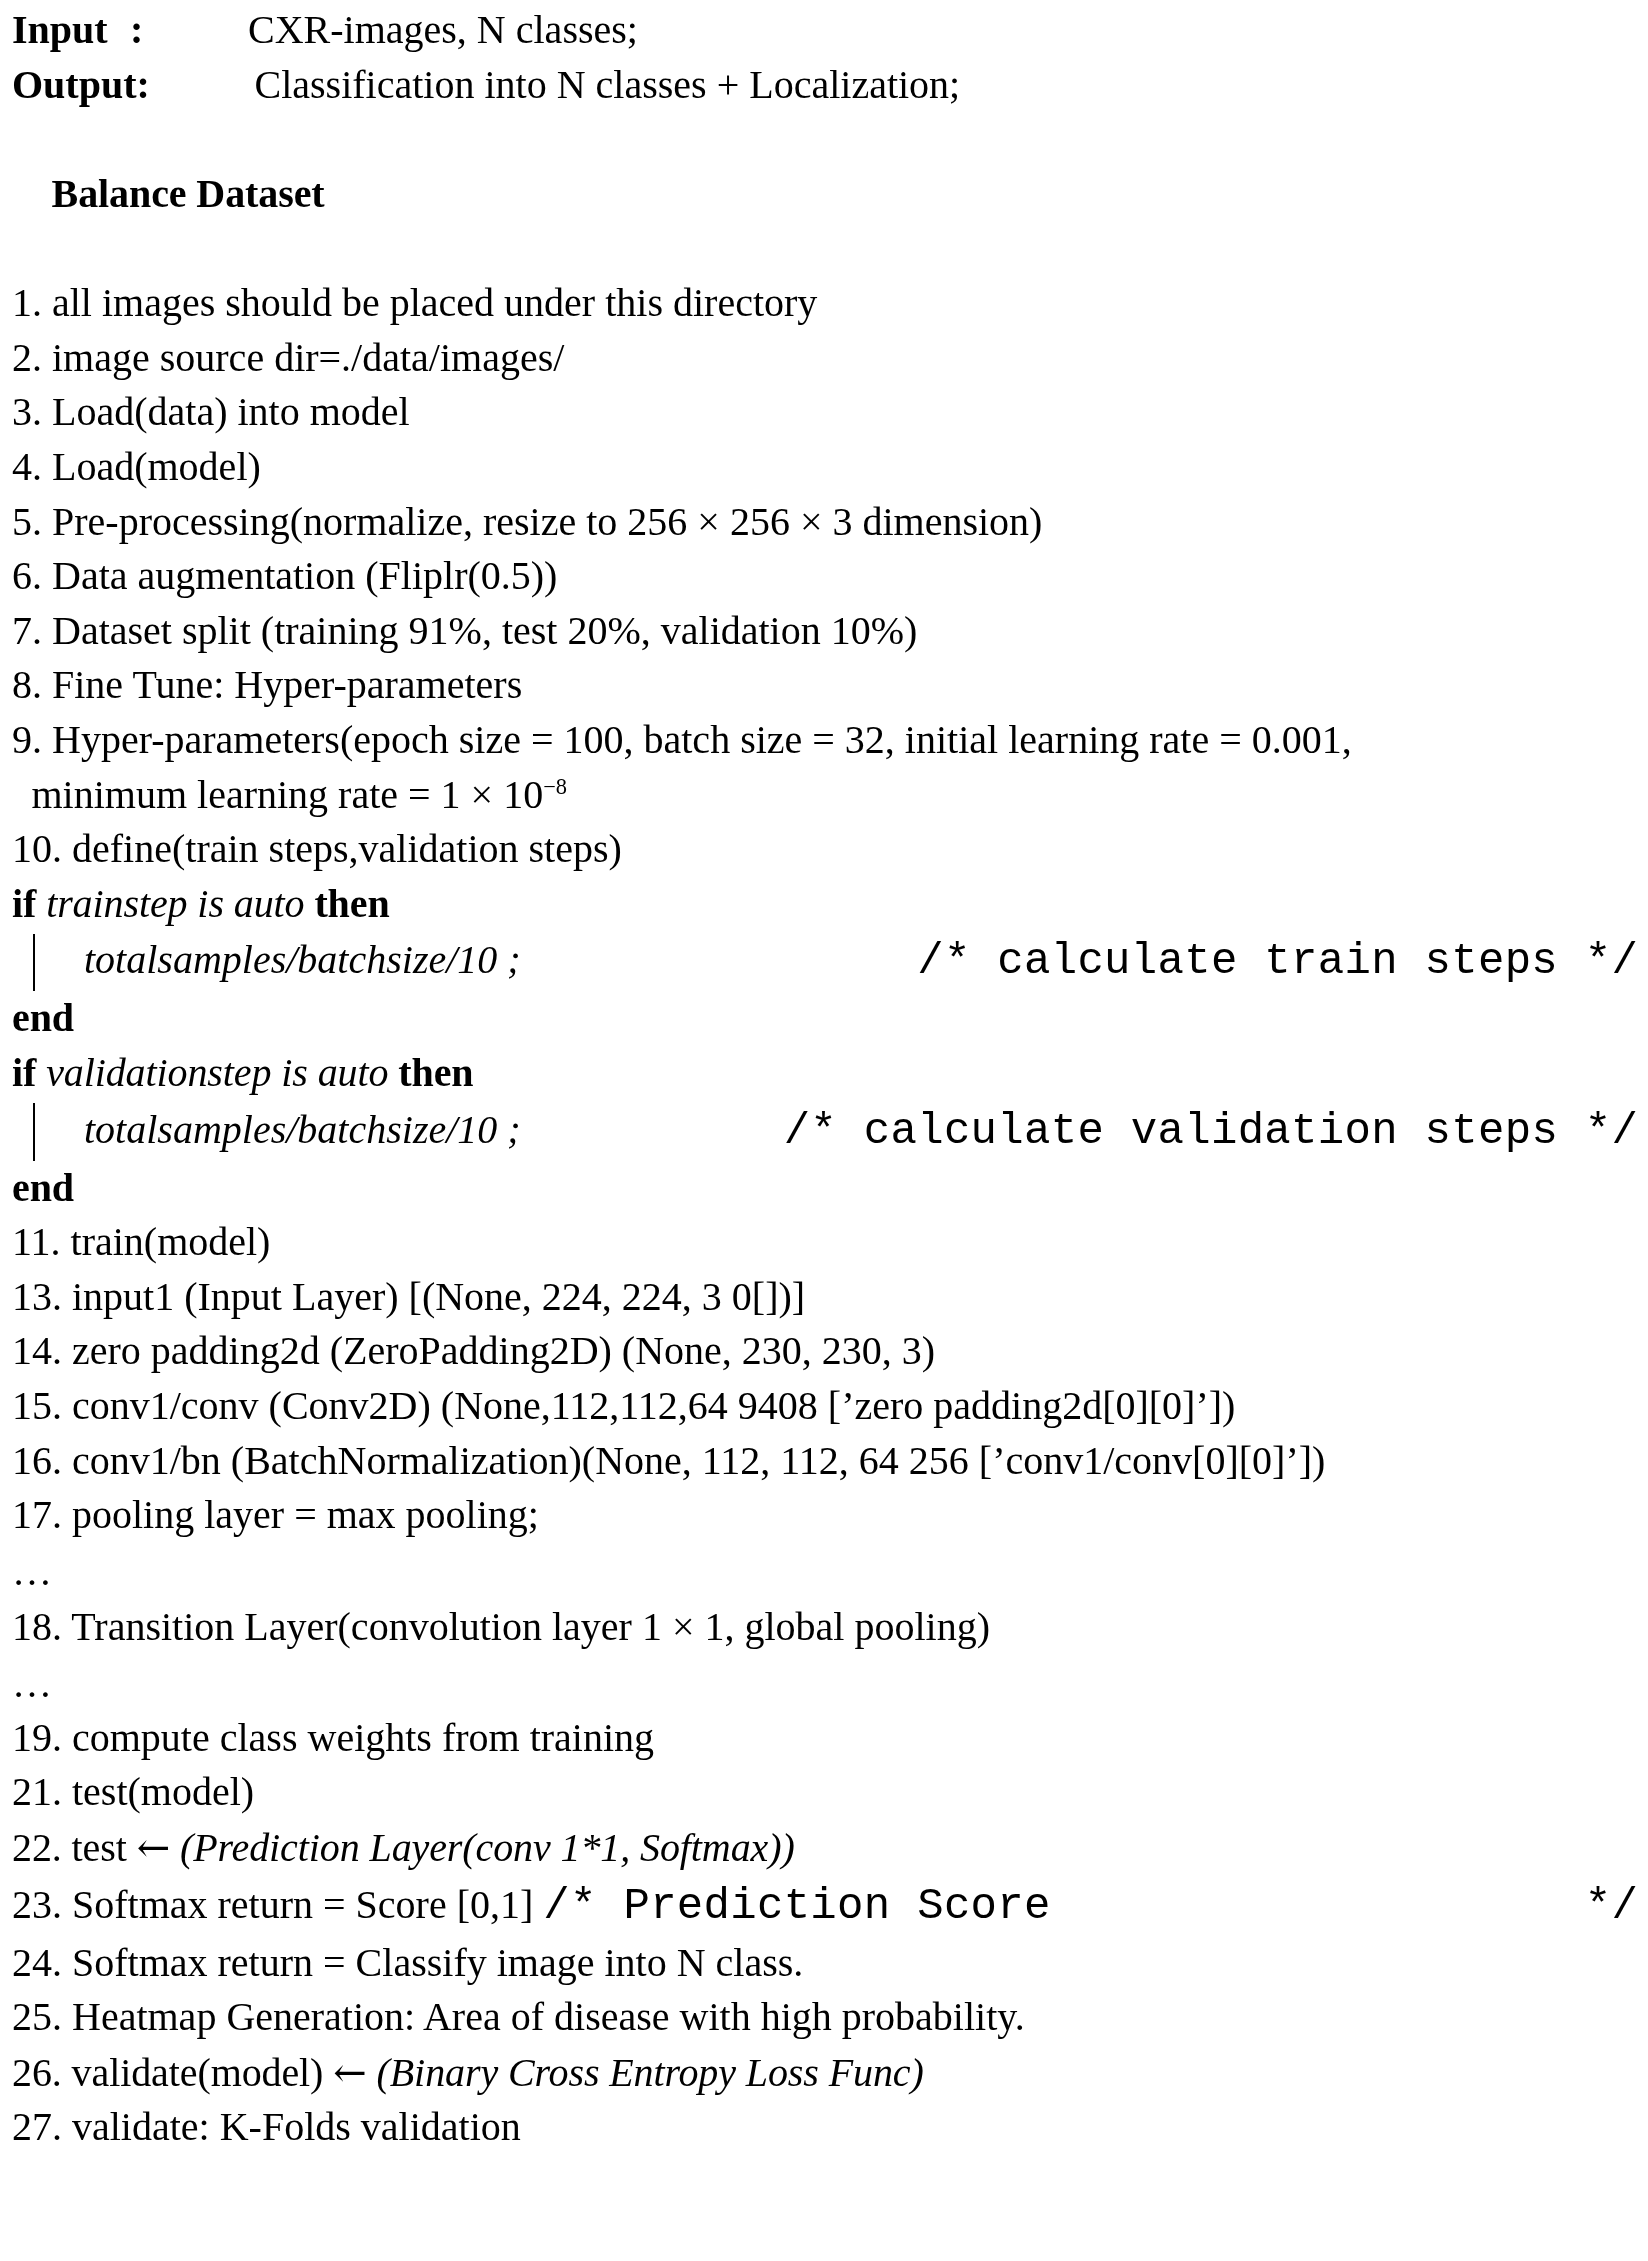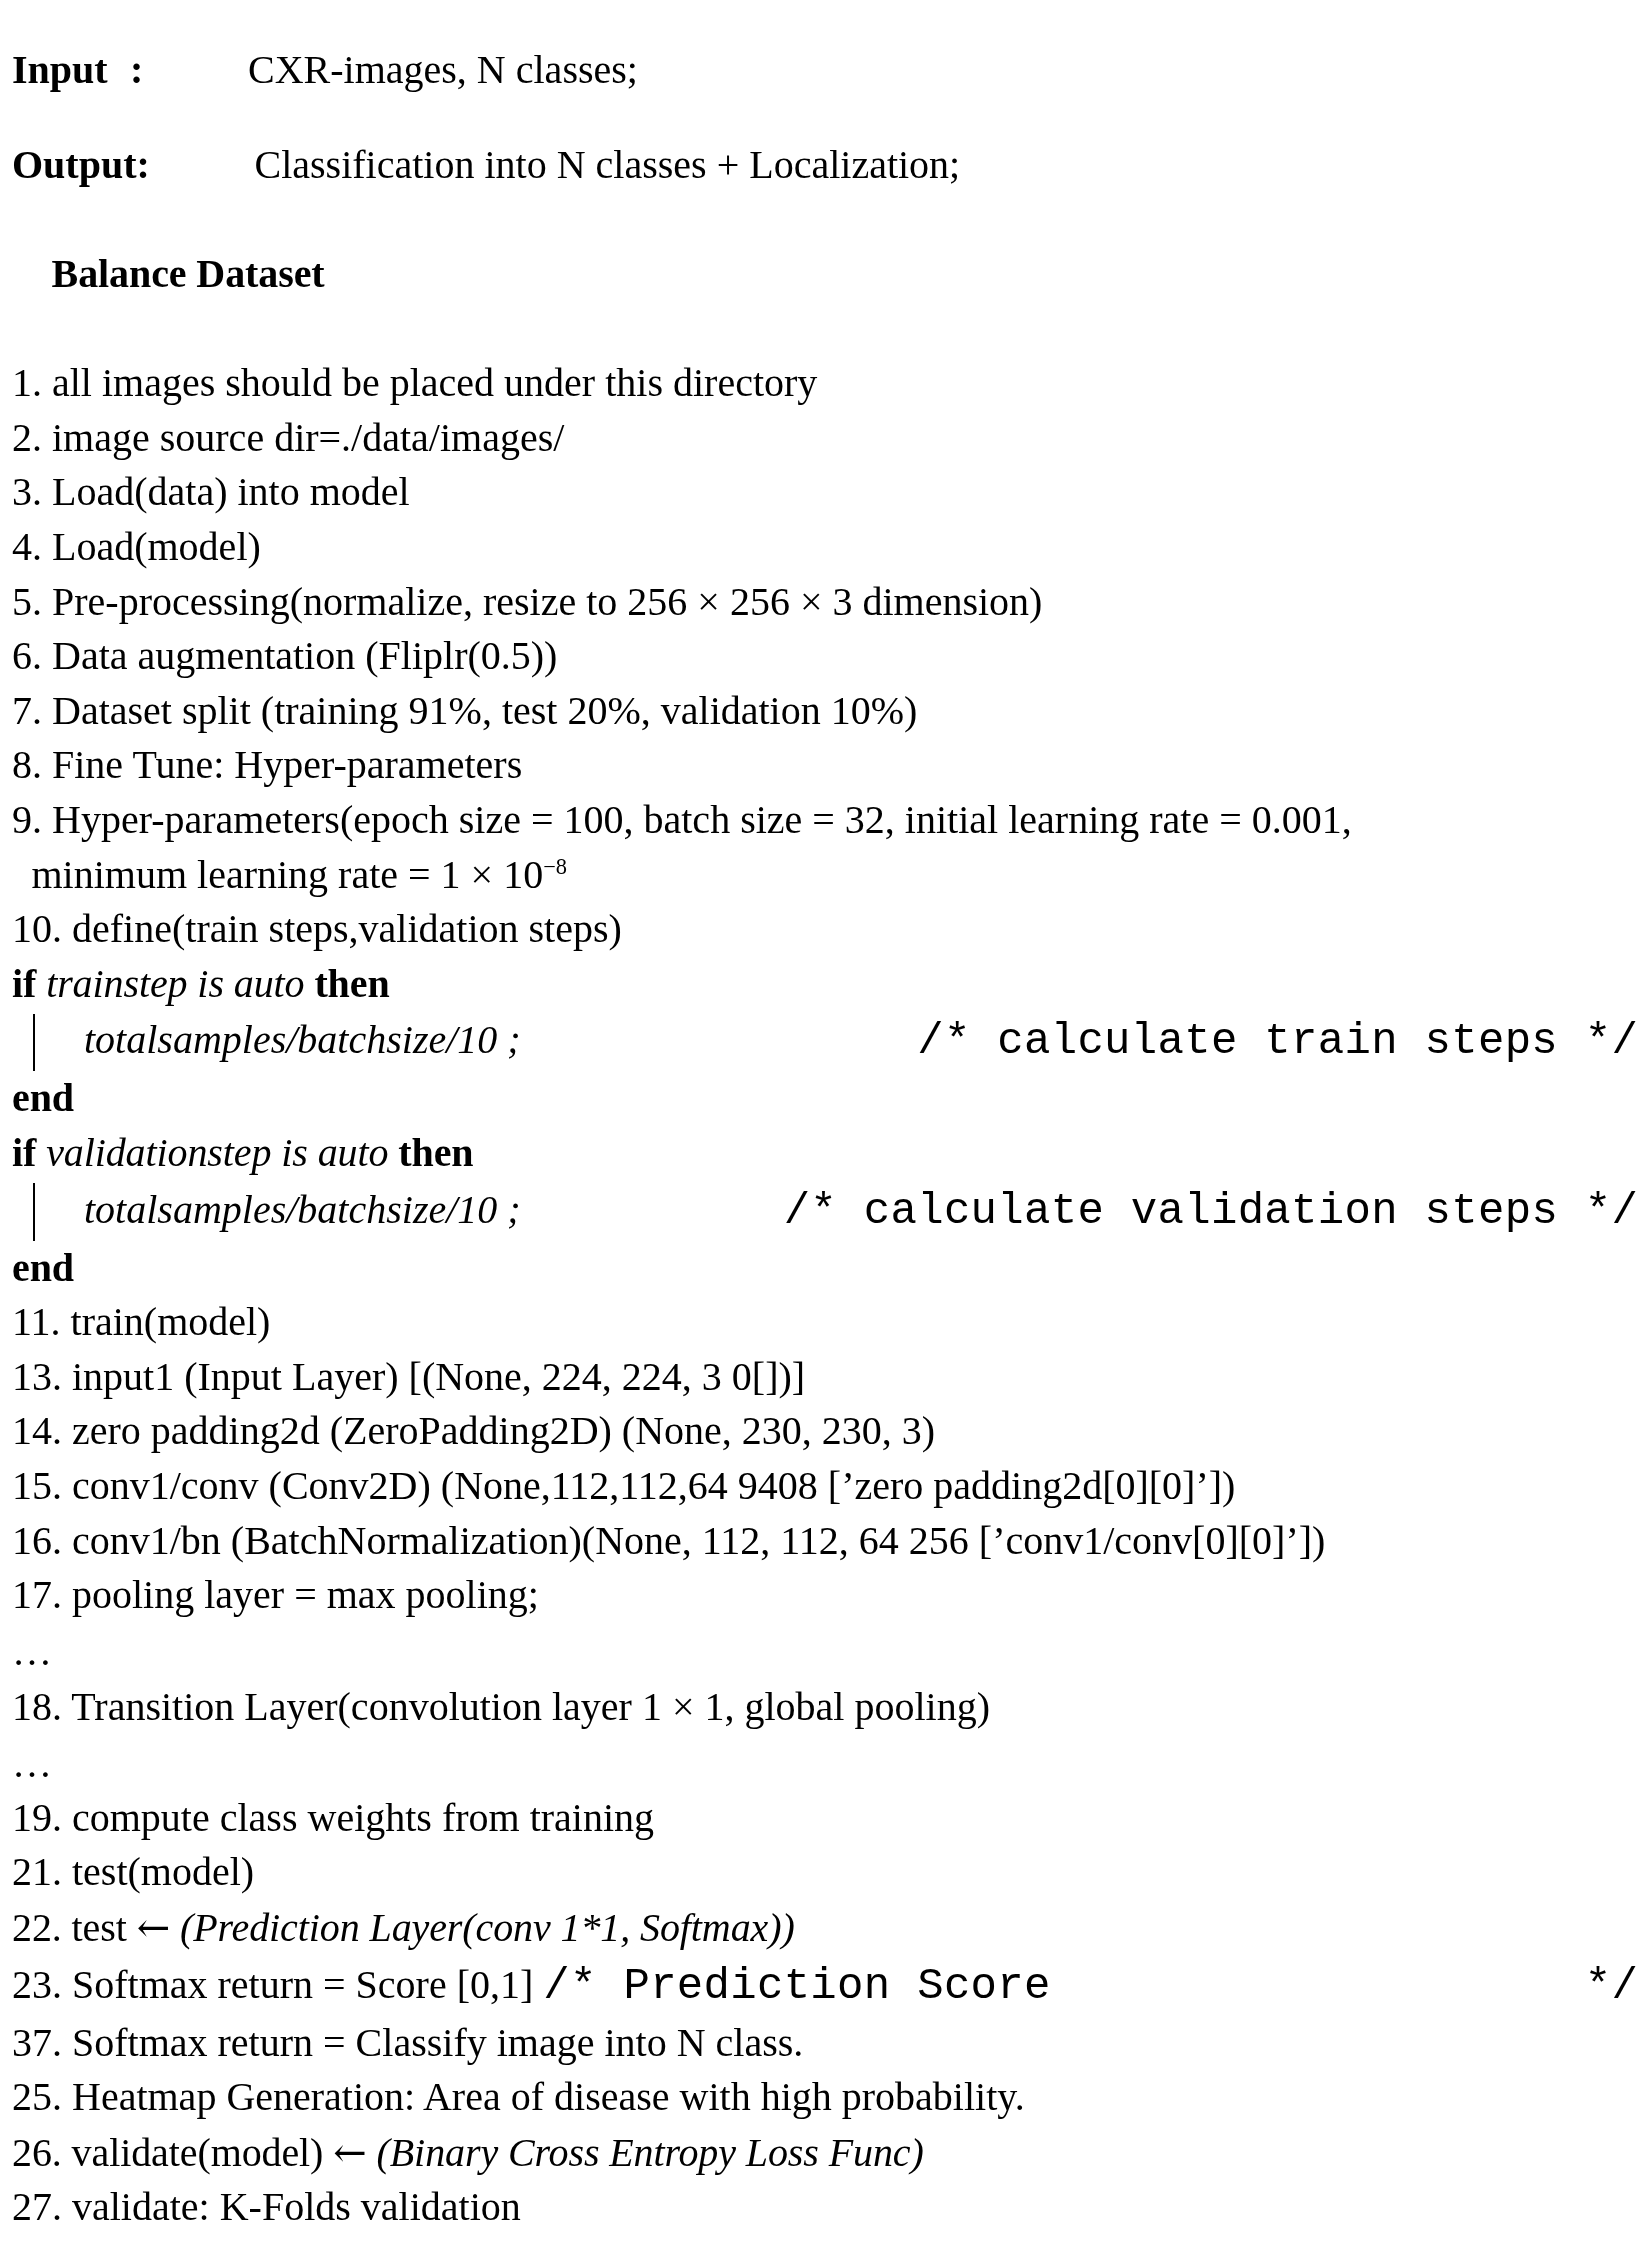--- a/index.html
+++ b/index.html
@@ -38,21 +38,21 @@
     align-items: baseline;
     white-space: pre;
   }
   .io .kw {
     font-weight: bold;
     display: inline-block;
     min-width: 118px;
   }
   .io .val { font-weight: normal; }
 
-  .kw { font-weight: bold; margin-top: 40px; }
+  .kw { font-weight: bold; }
   .it { font-style: italic; }
   .mono {
     font-family: "Liberation Mono", "DejaVu Sans Mono", monospace;
     font-size: 44px;
     letter-spacing: 0.3px;
   }
 
   
   .row {
     display: block;
@@ -178,21 +178,21 @@
 
 
   <div class="row"><span>21.</span> <span>test(model)</span></div>
 
   <div class="line"><span>22.</span> <span>test </span><span class="arrow">←</span> <span class="it">(Prediction Layer(conv 1*1, Softmax))</span></div>
 
   <div class="split-inline">
     <span>23.</span><span>&nbsp;</span><span>Softmax return = Score [0,1] </span><span class="mono grow">/* Prediction Score</span><span class="mono">*/</span>
   </div>
 
-  <div class="row"><span>37.</span> <span>Softmax return = Classify image into N class.</span></div>
+  <div class="row"><span>24.</span> <span>Softmax return = Classify image into N class.</span></div>
   <div class="row"><span>25.</span> <span>Heatmap Generation: Area of disease with high probability.</span></div>
 
   <div class="line"><span>26.</span> <span>validate(model) </span><span class="arrow">←</span> <span class="it">(Binary Cross Entropy Loss Func)</span></div>
 
   <div class="row"><span>27.</span> <span>validate: K-Folds validation</span></div>
 
   <div class="line">  </div>
 
 </div>
 

